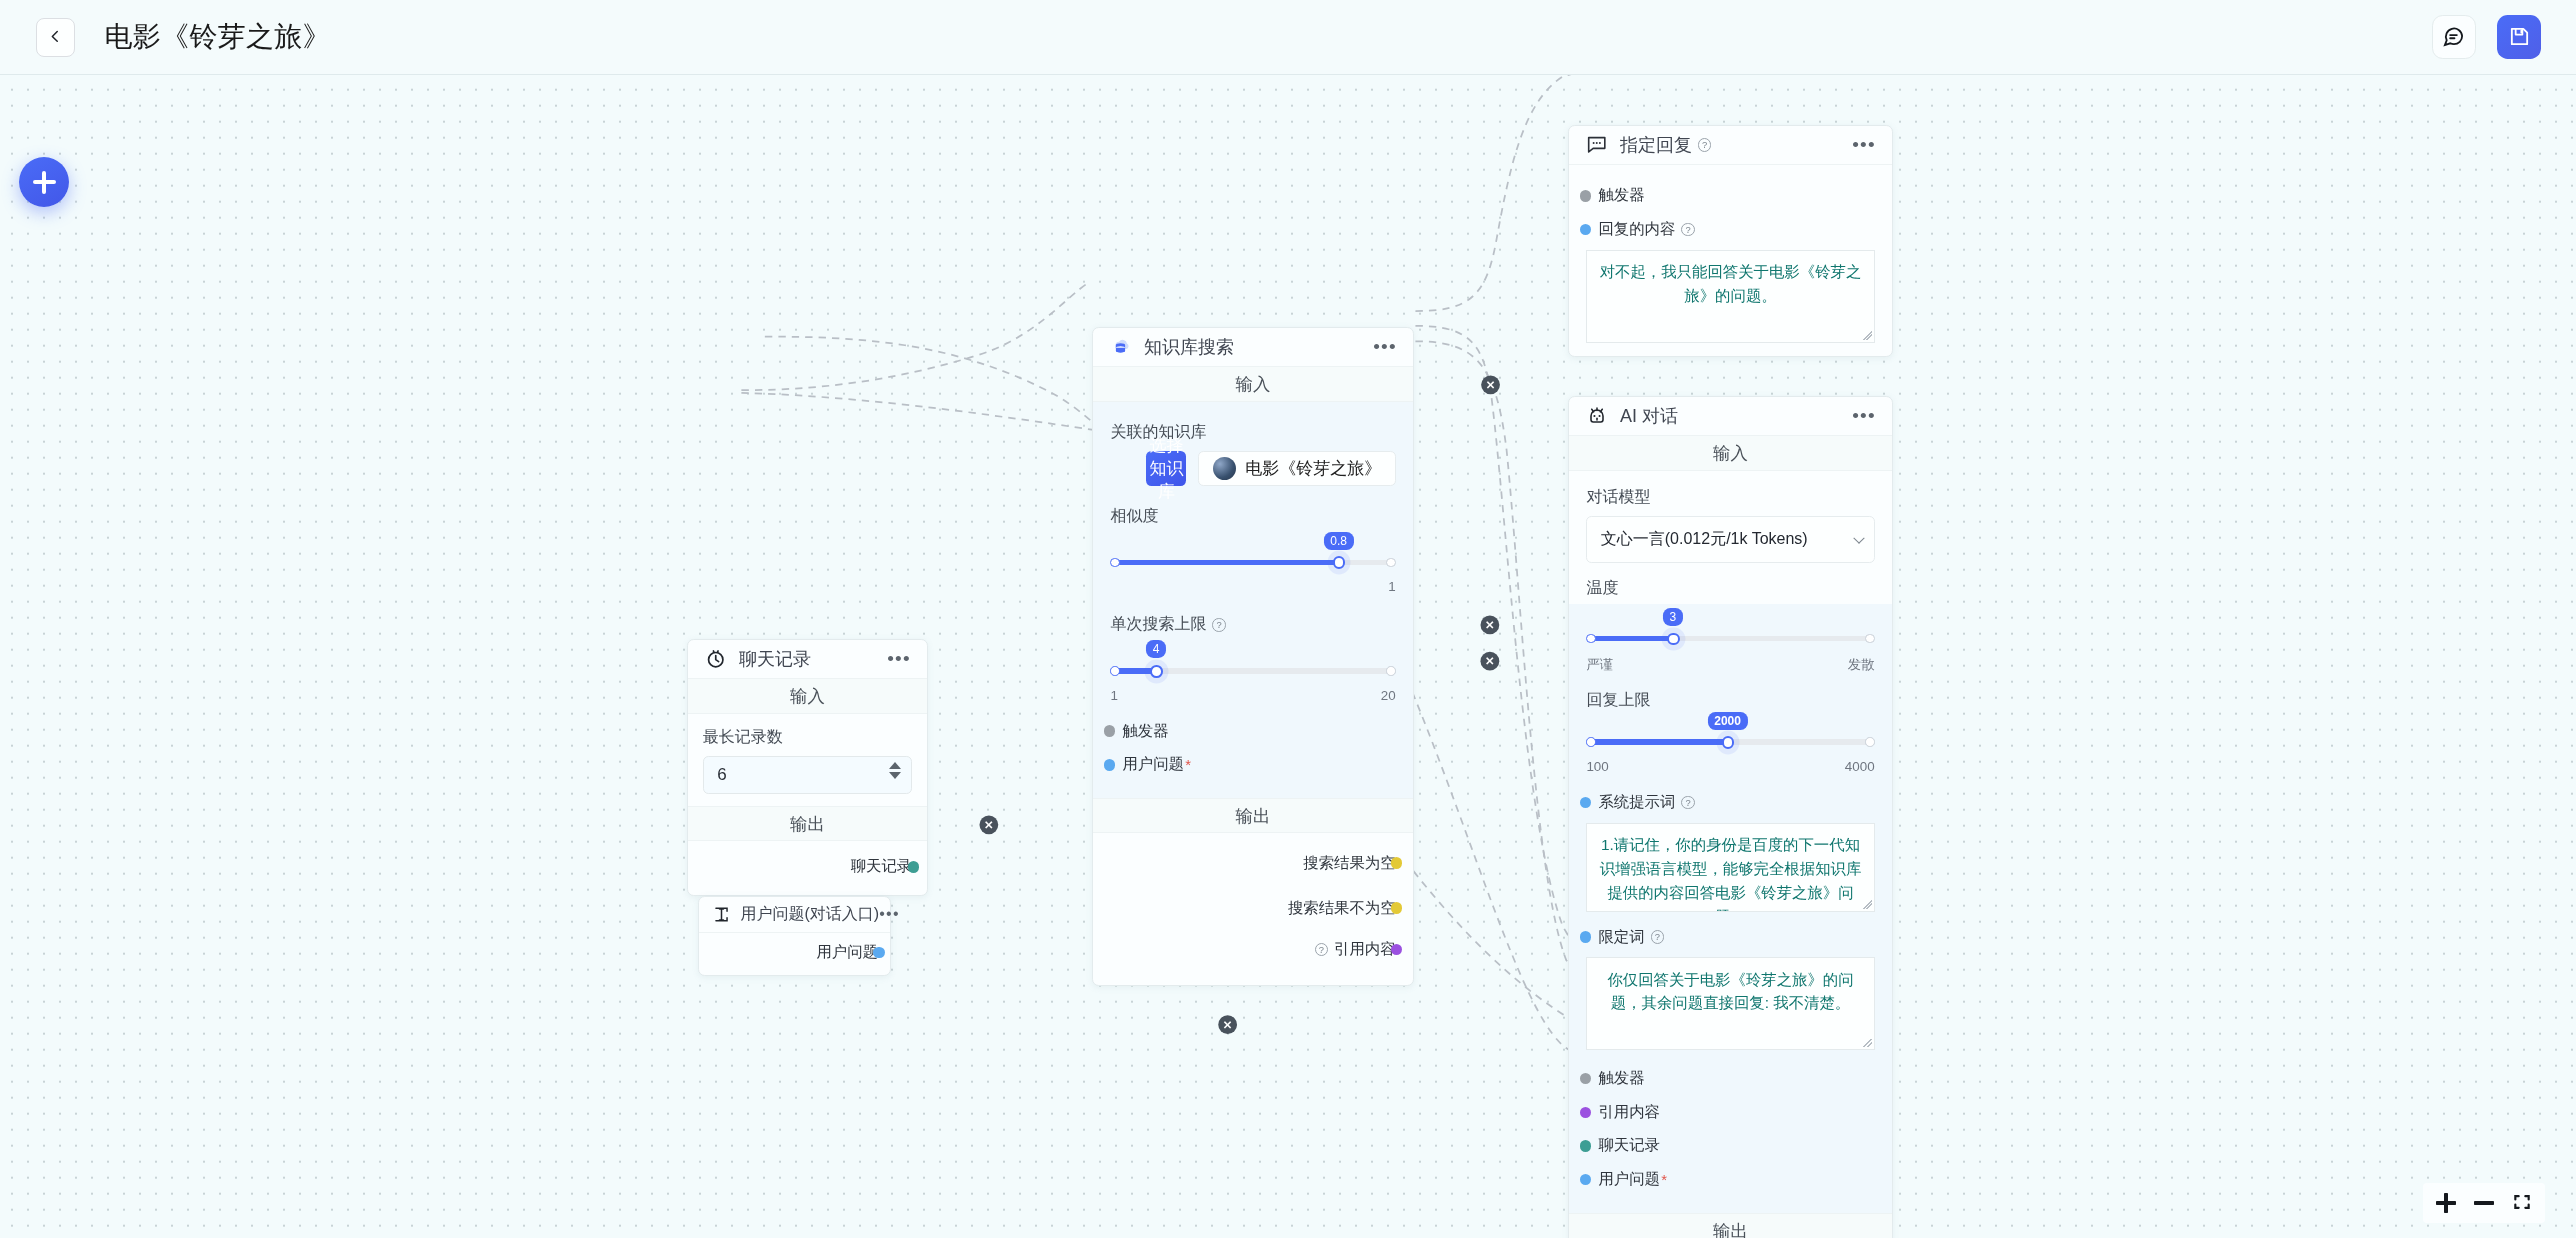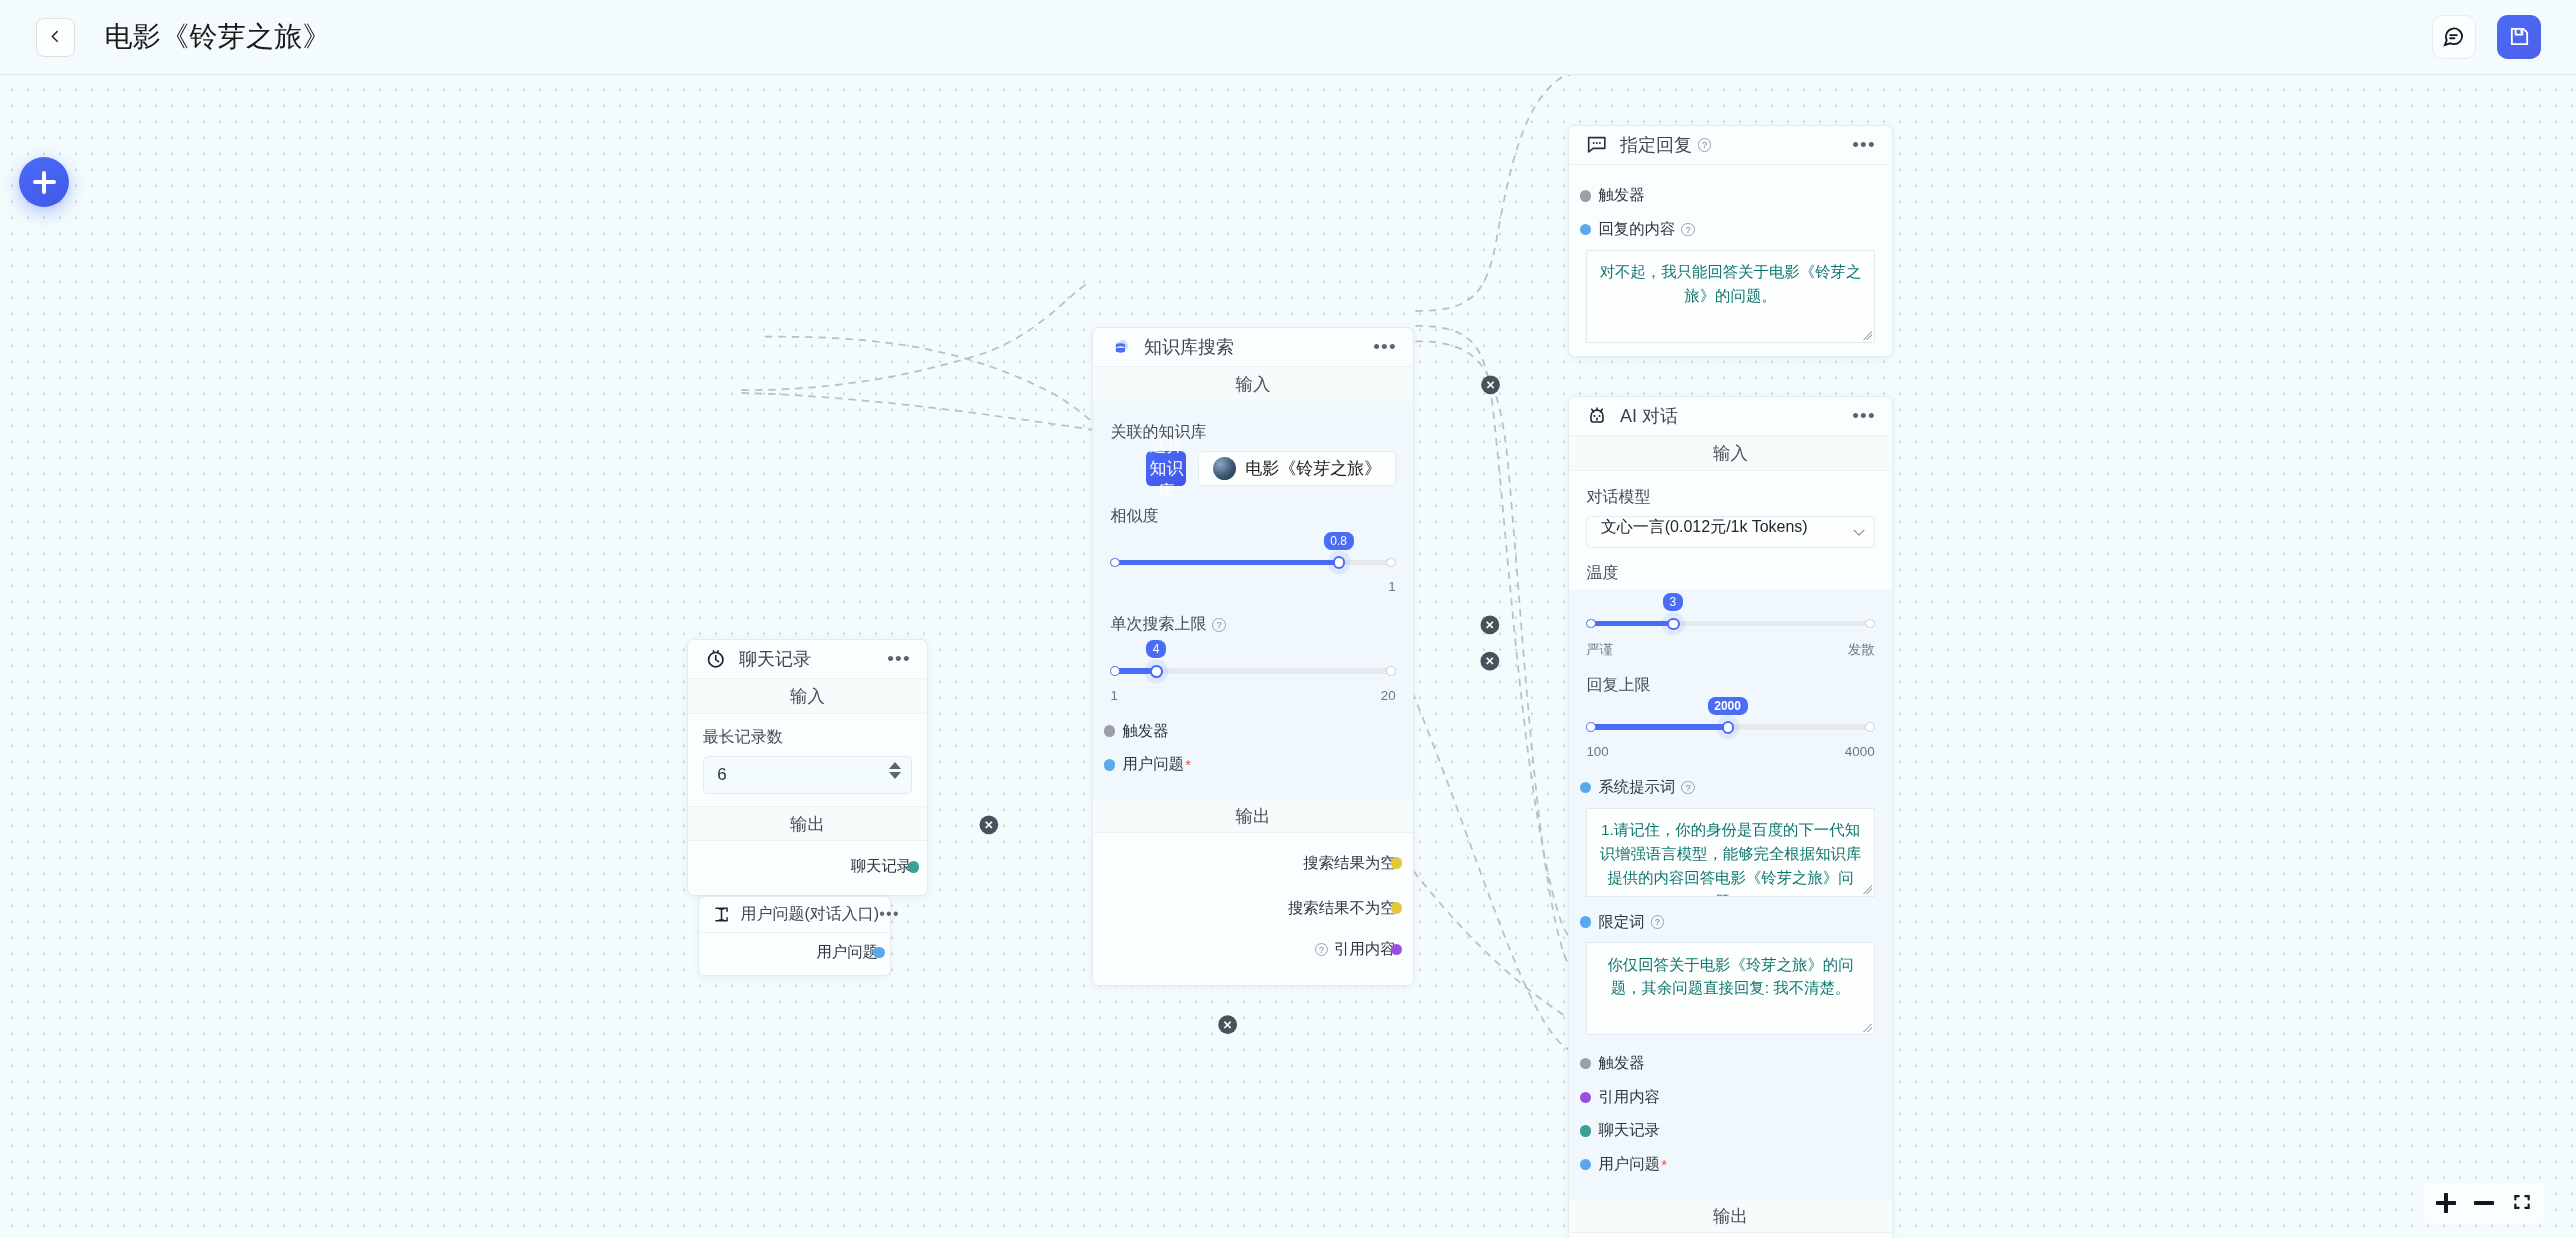--- a/index.html
+++ b/index.html
@@ -150,22 +150,22 @@
     position:absolute; top: -19px; transform: translateX(-50%);
     background:#4a6cf7; color:#fff; font-size: 12px;
     padding: 2px 6.7px; border-radius: 7.4px; white-space: nowrap;
   }
   .scale-row { display:flex; justify-content:space-between; font-size: 13.4px; color:#6f7680; margin-top: 1.3px;}
   .scale-right { text-align:right; font-size: 13.4px; color:#6f7680; margin-top: 1.3px;}
 
   
   .select-box {
     position: relative;
-    height: 32px; border: 1.3px solid #e6ecee; border-radius: 5.4px; background:#fdffff;
-    display:flex; align-items:flex-start; padding: 0 27px 0 13.4px;
+    height: 47px; border: 1.3px solid #e6ecee; border-radius: 5.4px; background:#fdffff;
+    display:flex; align-items:center; padding: 0 27px 0 13.4px;
     font-size: 16px; color: #232830; cursor:pointer; white-space: nowrap;
   }
   .chev { position:absolute; right: 10.7px; top: 50%; margin-top:-2.7px;
     width: 8px; height: 8px; border-right:1.7px solid #7d858e; border-bottom:1.7px solid #7d858e;
     transform: rotate(45deg) translate(-2px,-2px); }
 
   
   .stepper {
     position:relative; height: 38px; border:1.3px solid #e3e9eb; border-radius: 5.4px;
     background:#f4fbff; display:flex; align-items:center; padding-left: 13.4px;

